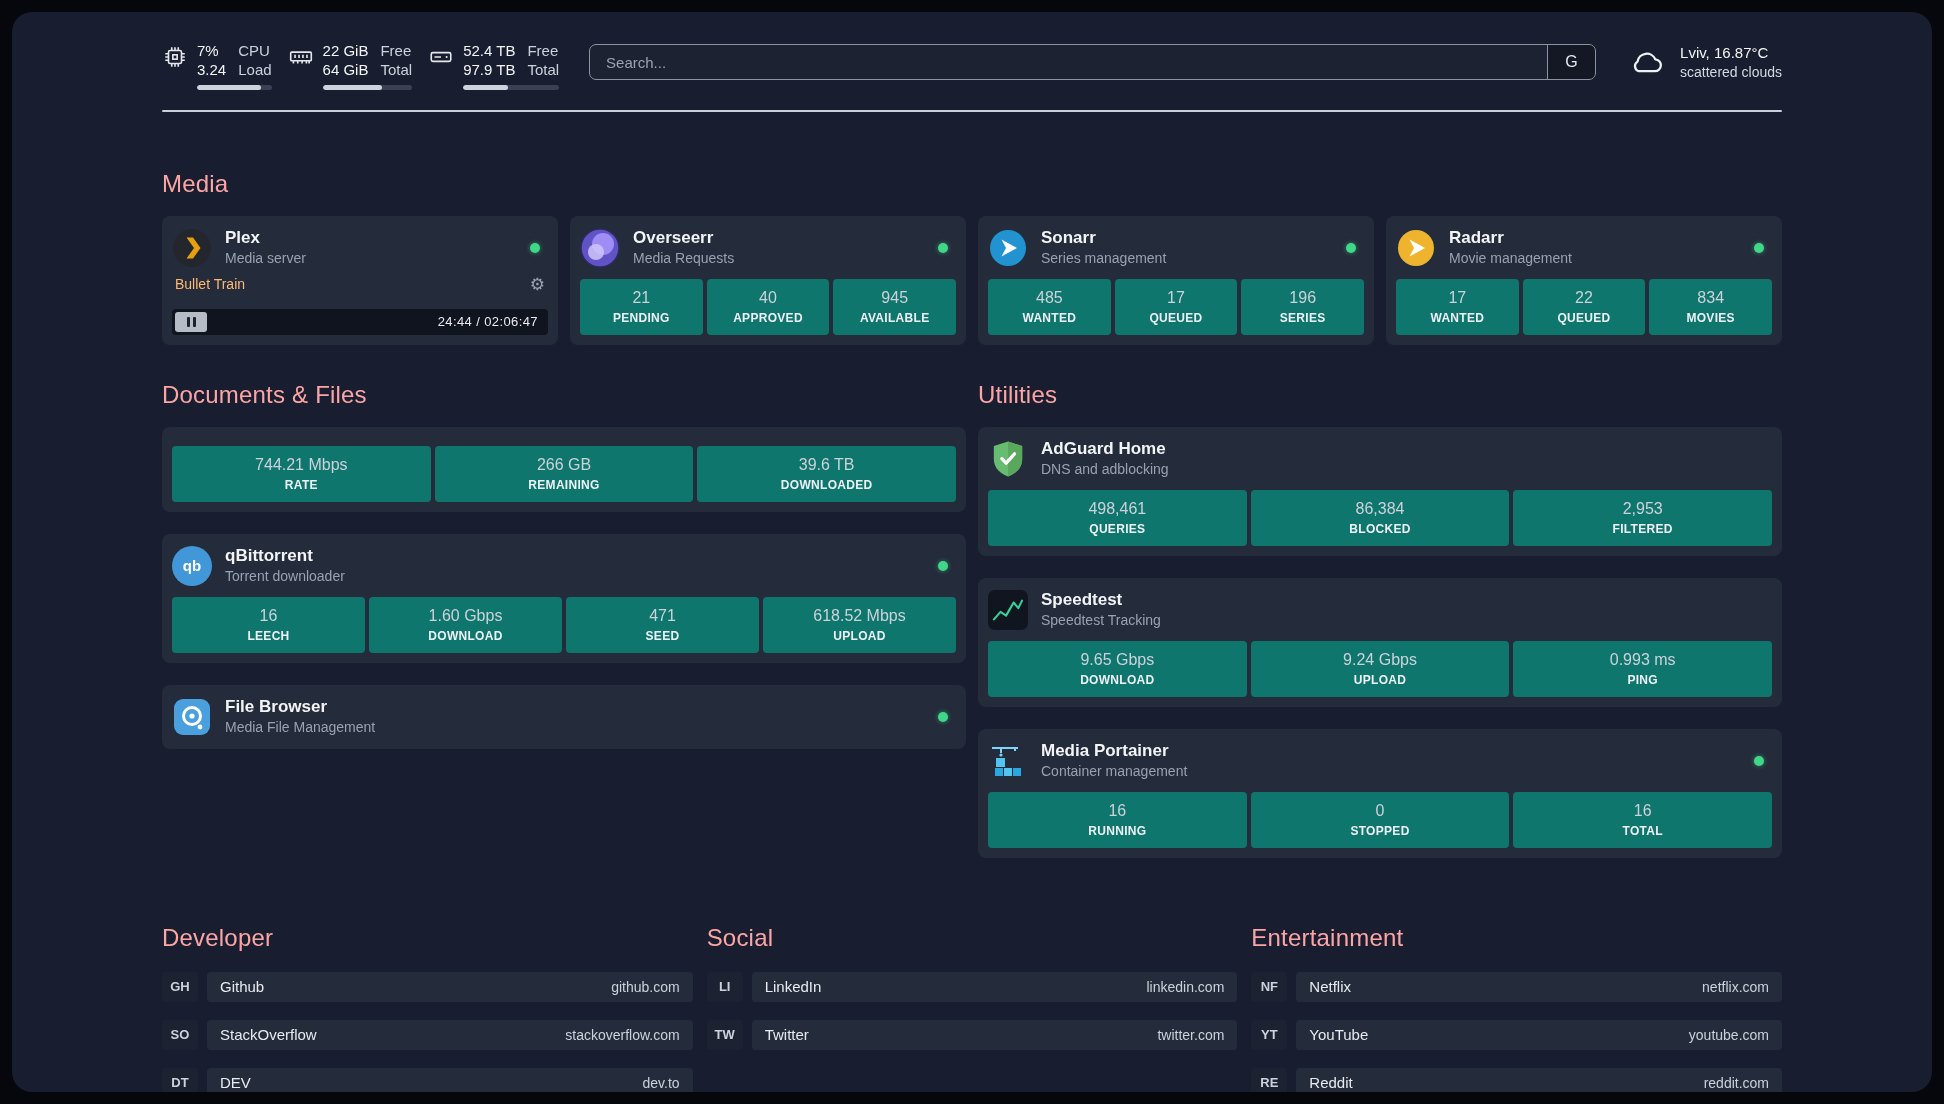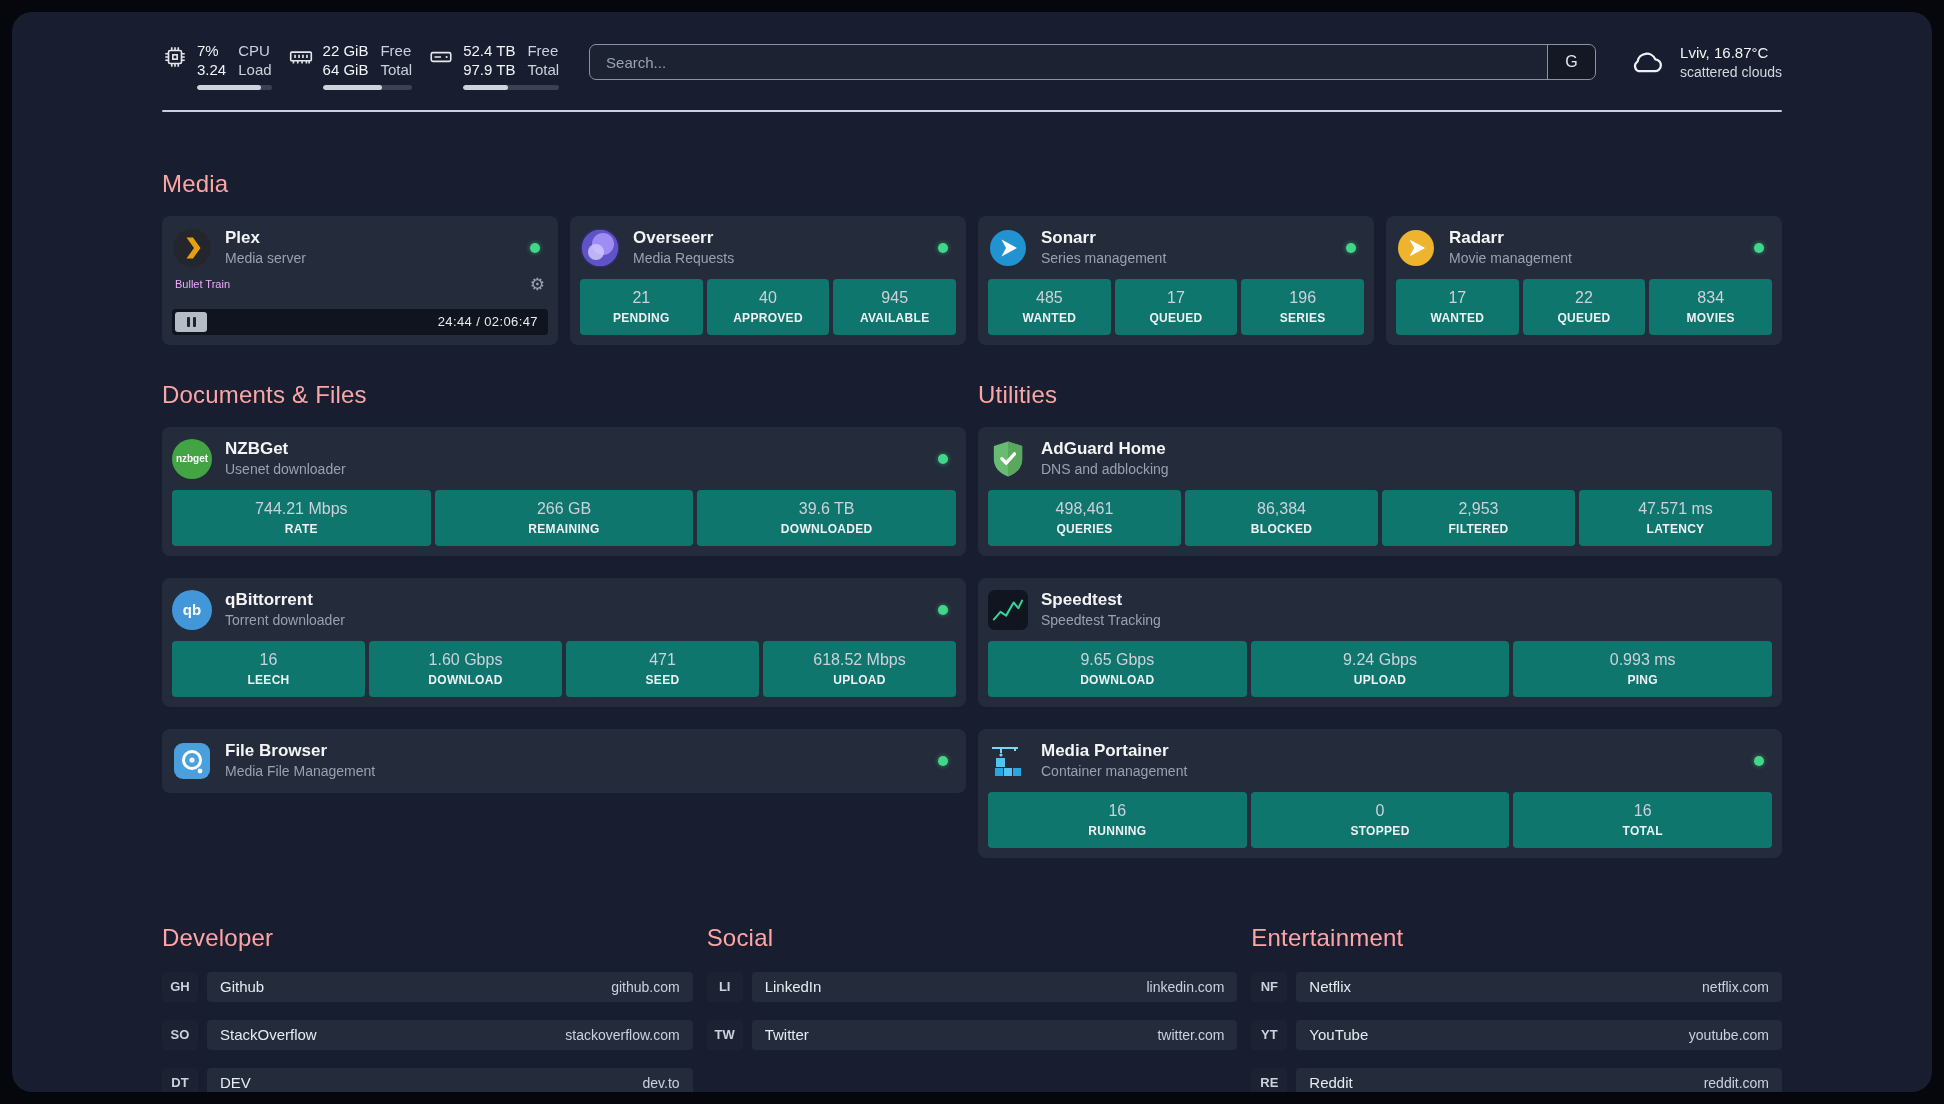--- a/index.html
+++ b/index.html
@@ -52,21 +52,21 @@
   .dot { width: 10px; height: 10px; border-radius: 50%; background: #40d788; margin-left: auto; margin-right: 8px;
     box-shadow: 0 0 5px rgba(64,215,136,.55); flex: none; }
   .stats { display: flex; gap: 4px; margin-top: 9px; }
   .stat { flex: 1; background: #0f766e; border-radius: 4px; height: 56px; display: flex; flex-direction: column;
     align-items: center; justify-content: center; gap: 4px; }
   .s-val { font-size: 16px; color: #ccd2db; }
   .s-lab { font-size: 12px; font-weight: 700; color: #eef1f5; letter-spacing: .3px; }
 
   
   .np-row { display: flex; align-items: center; margin-top: 6px; padding: 0 3px; }
-  .np-title { font-size: 11px; color: #f0abfc; }
+  .np-title { font-size: 14px; color: #fdba74; }
   .np-gear { margin-left: auto; color: #9aa3b2; font-size: 17px; cursor: pointer; line-height: 1; }
   .player { margin-top: auto; height: 26px; background: #10141e; border-radius: 4px; display: flex; align-items: center; }
   .pp-btn { width: 32px; height: 20px; margin-left: 3px; background: #b6bcc6; border-radius: 3px;
     display: flex; align-items: center; justify-content: center; gap: 3px; cursor: pointer; }
   .pp-bar { width: 3px; height: 10px; background: #1d222e; border-radius: 1px; }
   .np-time { margin-left: auto; padding-right: 10px; font-size: 13px; color: #e8ebef; letter-spacing: .4px; }
 
   .two-col { display: grid; grid-template-columns: 1fr 1fr; gap: 12px; margin-top: 36px; }
   .col-title { margin-bottom: 18px; }
   .col-stack { display: flex; flex-direction: column; gap: 22px; }
@@ -301,28 +301,20 @@
       </div>
     </div>
 
     <div class="two-col">
 
       <div>
         <div class="section-title col-title">Documents &amp; Files</div>
         <div class="col-stack">
 
           <div class="card">
-            <div class="card-head">
-              <span class="icon icon-nzbget">nzbget</span>
-              <div class="c-text">
-                <div class="c-name">NZBGet</div>
-                <div class="c-desc">Usenet downloader</div>
-              </div>
-              <span class="dot"></span>
-            </div>
             <div class="stats">
               <div class="stat">
                 <span class="s-val">744.21 Mbps</span>
                 <span class="s-lab">RATE</span>
               </div>
               <div class="stat">
                 <span class="s-val">266 GB</span>
                 <span class="s-lab">REMAINING</span>
               </div>
               <div class="stat">
@@ -404,24 +396,20 @@
                 <span class="s-val">498,461</span>
                 <span class="s-lab">QUERIES</span>
               </div>
               <div class="stat">
                 <span class="s-val">86,384</span>
                 <span class="s-lab">BLOCKED</span>
               </div>
               <div class="stat">
                 <span class="s-val">2,953</span>
                 <span class="s-lab">FILTERED</span>
-              </div>
-              <div class="stat">
-                <span class="s-val">47.571 ms</span>
-                <span class="s-lab">LATENCY</span>
               </div>
             </div>
           </div>
 
           <div class="card">
             <div class="card-head">
               <span class="icon icon-speedtest">
                 <svg viewBox="0 0 36 32" fill="none">
                   <polyline points="3,26 10,18 16,22 24,8 29,14 33,6" stroke="#34d399" stroke-width="2.2" stroke-linecap="round" stroke-linejoin="round"></polyline>
                 </svg>

